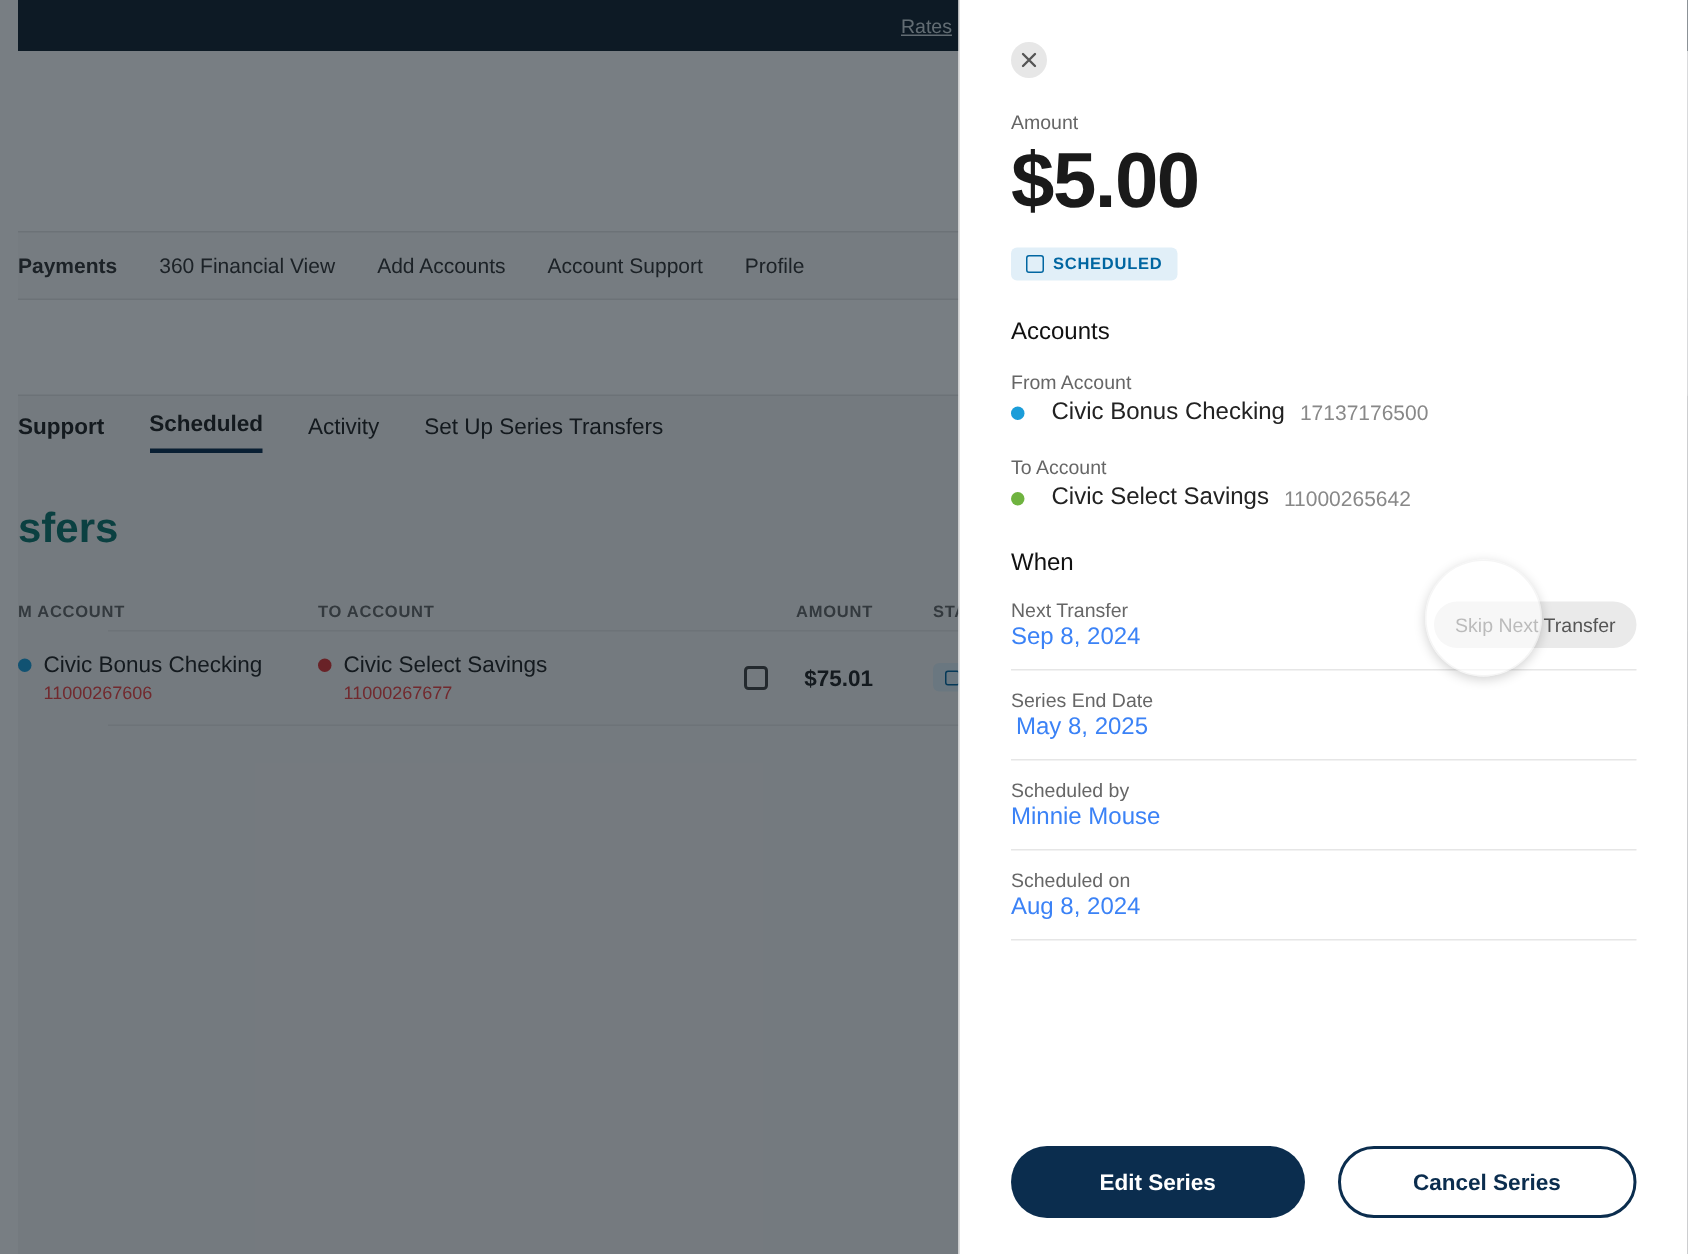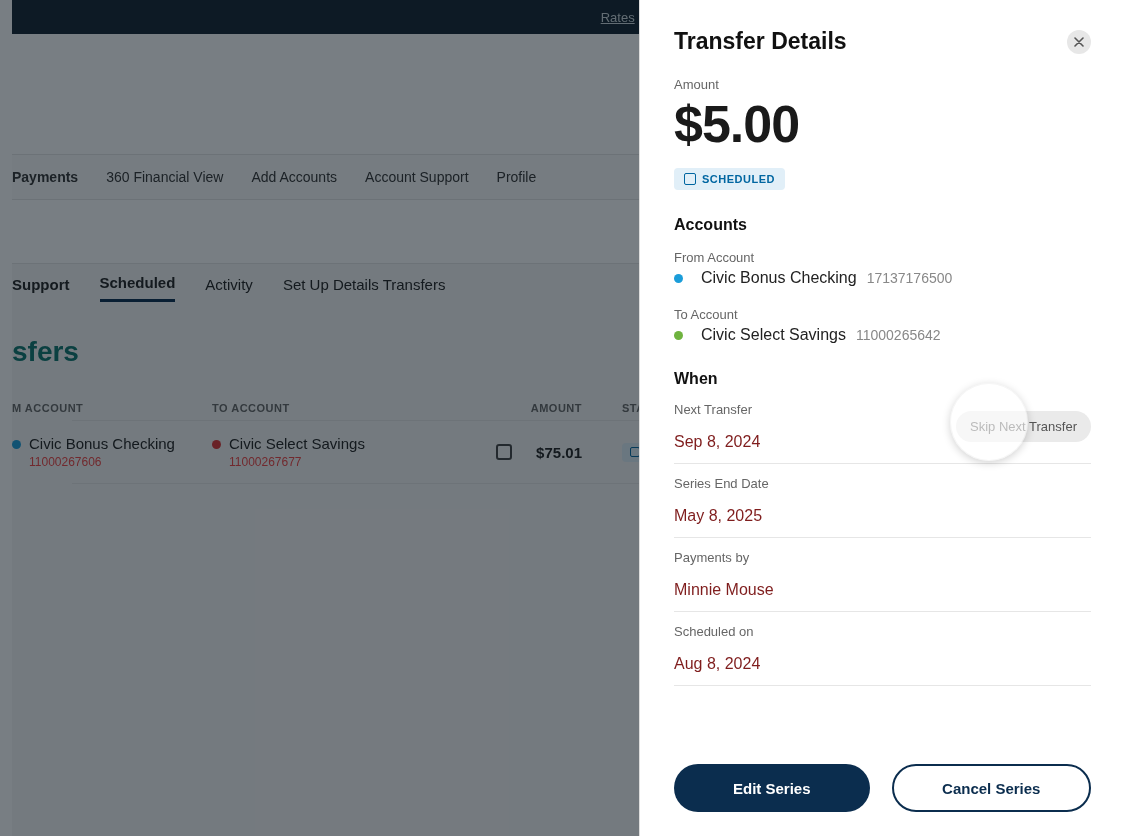--- a/index.html
+++ b/index.html
@@ -48,30 +48,30 @@
   
   .panel { position: absolute; top: 0; right: 0; width: 486px; height: 836px; background: #fff; border-left: 1px solid #ddd; padding: 28px 34px 24px 34px; display: flex; flex-direction: column; }
   .panel-head { display: flex; justify-content: space-between; align-items: center; margin-bottom: 22px; }
   .panel-title { font-size: 23px; font-weight: 700; color: #111; }
   .close-btn { width: 24px; height: 24px; border-radius: 50%; background: #e7e7e7; color: #555; display: flex; align-items: center; justify-content: center; font-size: 13px; cursor: pointer; }
   .label-sm { font-size: 13px; color: #666; }
   .big-amount { font-size: 52px; font-weight: 600; color: #1a1a1a; letter-spacing: -1px; margin-top: 2px; }
   .sched-badge { display:inline-flex; align-items:center; gap:6px; font-size:11px; font-weight:700; letter-spacing:0.5px; color:#0066a1; background:#e1eff8; border-radius:4px; padding:5px 10px; margin-top: 14px; width: fit-content; }
   .sched-badge .cal { width:12px; height:12px; border:1.5px solid #0066a1; border-radius:2px; display:inline-block; position:relative; }
 
-  .section-h { font-size: 16px; font-weight: 700; color: #111; margin-top: 26px; margin-bottom: 8px; }
+  .section-h { font-size: 16px; font-weight: 400; color: #111; margin-top: 26px; margin-bottom: 8px; }
   .acct-block { margin-top: 8px; }
   .acct-line { display: flex; align-items: center; gap: 10px; margin-top: 4px; }
   .acct-line .name { font-size: 16px; color: #222; }
   .acct-line .num { font-size: 14px; color: #888; }
 
   .when-row { display:flex; justify-content:space-between; align-items:center; border-bottom:1px solid #e6e6e6; padding: 12px 0; }
   .when-row.first { padding-top: 6px; }
   .when-label { font-size: 13px; color: #666; }
-  .when-value { font-size: 16px; color: #7f1d1d; margin-top: 16px; }
+  .when-value { font-size: 16px; color: #3b82f6; margin-top: 2px; text-align: center; }
   .skip-btn { font-size:13px; color:#555; background:#eaeaea; border-radius:18px; padding:8px 14px; cursor:pointer; position:relative; }
 
   
   .hilite { position:absolute; width:78px; height:78px; border-radius:50%; background:rgba(255,255,255,0.6); box-shadow: 0 2px 8px rgba(0,0,0,0.18), inset 0 0 0 1px rgba(0,0,0,0.04); top:-28px; left:-6px; pointer-events:none; }
 
   .panel-buttons { display:flex; gap:22px; margin-top:auto; padding-top:28px; }
   .btn { flex:1; height:48px; border-radius:29px; display:flex; align-items:center; justify-content:center; font-size:15px; font-weight:600; cursor:pointer; }
   .btn-outline { border:2px solid #0b2d4e; color:#0b2d4e; background:#fff; }
   .btn-solid { background:#0b2d4e; color:#fff; }
 </style>
@@ -91,21 +91,21 @@
     <div class="navitem">Account Support</div>
     <div class="navitem">Profile</div>
   </div>
   <div class="sub-white">
     <div class="tool-row"></div>
   </div>
   <div class="tabs">
     <div class="tab first">Support</div>
     <div class="tab active">Scheduled</div>
     <div class="tab">Activity</div>
-    <div class="tab">Set Up Details Transfers</div>
+    <div class="tab">Set Up Series Transfers</div>
   </div>
 
   <div style="padding-left:60px;">
     <div class="section-title">sfers</div>
 
     <div class="table">
       <div class="thead">
         <div class="col-from">M ACCOUNT</div>
         <div class="col-to">TO ACCOUNT</div>
         <div class="col-amt">AMOUNT</div>
@@ -132,21 +132,20 @@
         </div>
       </div>
     </div>
   </div>
 </div>
 
 <div class="overlay"></div>
 
 <div class="panel">
   <div class="panel-head">
-    <div class="panel-title">Transfer Details</div>
     <div class="close-btn">
       <svg width="10" height="10" viewBox="0 0 10 10">
           <path d="M1 1 L9 9 M9 1 L1 9" stroke="#555" stroke-width="1.6" stroke-linecap="round"></path>
         </svg>
     </div>
   </div>
 
   <div class="label-sm">Amount</div>
   <div class="big-amount">$5.00</div>
   <div class="sched-badge">
@@ -189,21 +188,21 @@
 
   <div class="when-row">
     <div>
       <div class="when-label">Series End Date</div>
       <div class="when-value">May 8, 2025</div>
     </div>
   </div>
 
   <div class="when-row">
     <div>
-      <div class="when-label">Payments by</div>
+      <div class="when-label">Scheduled by</div>
       <div class="when-value">Minnie Mouse</div>
     </div>
   </div>
 
   <div class="when-row">
     <div>
       <div class="when-label">Scheduled on</div>
       <div class="when-value">Aug 8, 2024</div>
     </div>
   </div>

